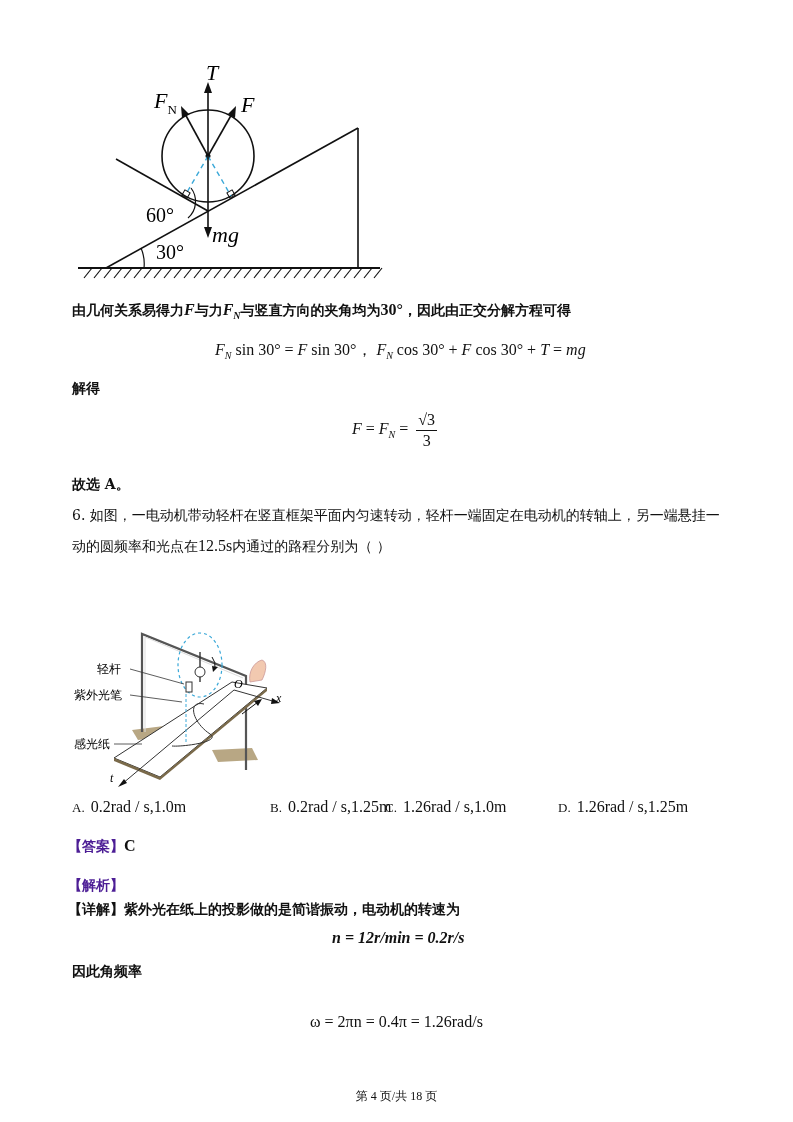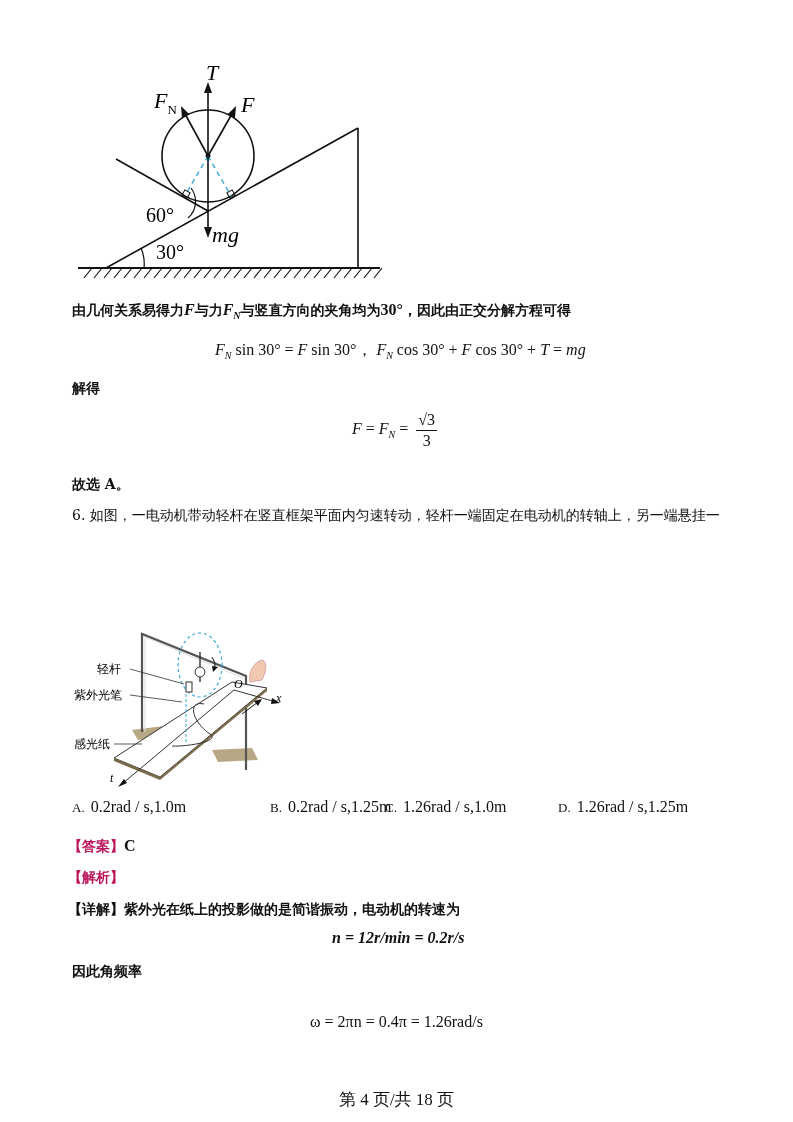--- a/index.html
+++ b/index.html
@@ -4,21 +4,21 @@
 <style>
   html, body { margin:0; padding:0; background:#ffffff; }
   body { width:793px; height:1122px; position:relative; overflow:hidden;
          font-family:"DejaVu Serif", serif; color:#111; }
   .abs { position:absolute; }
   .txt { font-size:14px; line-height:20px; white-space:nowrap;font-weight:bold; }
   .math { font-family:"Liberation Serif", serif; font-size:16px; }
   .it { font-style:italic; }
   .sub { font-size:10px; vertical-align:-4px; font-style:italic; }
   .para { font-size:14px; line-height:30.5px; width:660px; white-space:normal; }
-  .blue { color:#be185d; }
+  .blue { color:#4c1d95;margin-top:8px; }
   .frac { display:inline-block; text-align:center; vertical-align:middle; margin-left:4px; }
   .frac .num { display:block; border-bottom:1px solid #111; padding:0 2px; line-height:20px; }
   .frac .den { display:block; line-height:20px; }
   .opt { font-family:"Liberation Serif", serif; font-size:16px; }
   .opt .lbl { font-size:13px; margin-right:6px; }
   svg text { font-family:"Liberation Serif", serif; }
 </style>
 </head>
 <body>
 
@@ -105,20 +105,21 @@
 <div class="abs txt" style="left:72px;top:378px;">解得</div>
 
 <div class="abs math" style="left:352px;top:410px;white-space:nowrap;">
   <span class="it">F</span><span> = </span><span class="it">F</span><span class="sub">N</span><span> = </span><span class="frac"><span class="num">√3</span><span class="den">3</span></span>
 </div>
 
 <div class="abs txt" style="left:72px;top:474px;">故选 A。</div>
 
 <div class="abs para" style="left:72px;top:500px;">
   <div>6. 如图，一电动机带动轻杆在竖直框架平面内匀速转动，轻杆一端固定在电动机的转轴上，另一端悬挂一</div>
+  <div><span>动的圆频率和光点在</span><span class="math">12.5s</span><span>内通过的路程分别为（      ）</span></div>
 </div>
 
 <svg class="abs" style="left:62px;top:622px;" width="230" height="168" viewBox="0 0 230 168">
 
   <polygon points="70,108 102,104 108,114 76,118" fill="#b8a784"></polygon>
   <polygon points="150,128 190,126 196,138 156,140" fill="#b8a784"></polygon>
 
   <path d="M80 110 L80 12 L184 54 L184 148" fill="none" stroke="#555" stroke-width="2.2"></path>
   <path d="M83 110 L83 15 L181 56" fill="none" stroke="#ddd" stroke-width="1"></path>
 
@@ -173,13 +174,13 @@
 <div class="abs txt" style="left:68px;top:899px;">
   <span>【详解】</span><span>紫外光在纸上的投影做的是简谐振动，电动机的转速为</span>
 </div>
 
 <div class="abs math it" style="left:332px;top:929px;white-space:nowrap;font-weight:bold;">n = 12r/min = 0.2r/s</div>
 
 <div class="abs txt" style="left:72px;top:961px;">因此角频率</div>
 
 <div class="abs math" style="left:310px;top:1013px;white-space:nowrap;">ω = 2πn = 0.4π = 1.26rad/s</div>
 
-<div class="abs" style="left:0;width:793px;top:1088px;text-align:center;font-family:'Liberation Serif',serif;font-size:17px;">第 4 页/共 18 页</div>
+<div class="abs" style="left:0;width:793px;top:1088px;text-align:center;font-family:'Liberation Serif',serif;font-size:12px;">第 4 页/共 18 页</div>
 
 </body></html>

